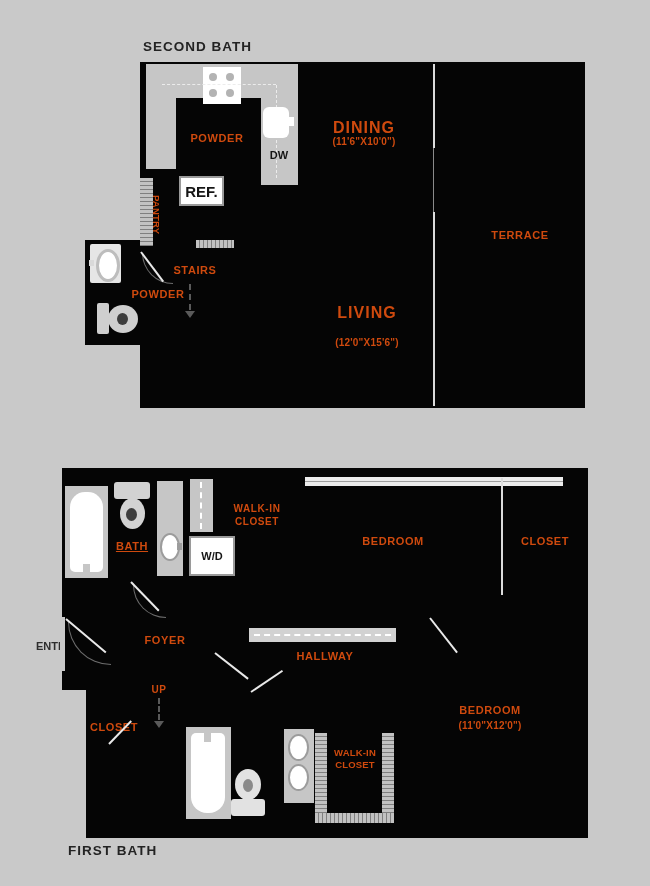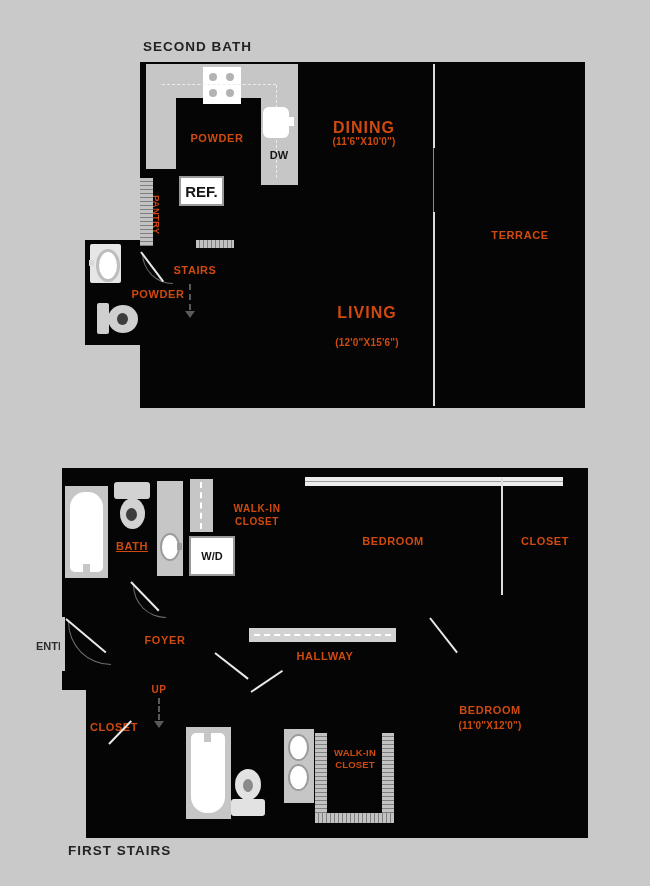--- a/index.html
+++ b/index.html
@@ -88,21 +88,21 @@
     <div class="oval" style="left:96px;top:249px;width:18px;height:27px;border-width:3px;border-color:#bdbdbd;"></div>
     <div class="abs" style="left:89px;top:260px;width:5px;height:6px;background:#d9d9d9;"></div>
     <div class="olbl" style="left:95px;top:288px;width:64px;margin-left:31px;">POWDER</div>
     <div class="abs" style="left:97px;top:303px;width:12px;height:31px;background:#cfcfcf;border-radius:2px;"></div>
     <div class="abs" style="left:108px;top:305px;width:30px;height:28px;background:#cfcfcf;border-radius:50%;"></div>
     <div class="abs" style="left:117px;top:313px;width:11px;height:12px;background:#3d3d3d;border-radius:50%;"></div>
     <div class="leaf" style="left:141px;top:251px;width:37px;transform:rotate(53deg);"></div>
     <div class="arc" style="left:142px;top:253px;width:30px;height:30px;"></div>
   </div>
 
-  <div class="ptitle" style="left:68px;top:843px;">FIRST STAIRS</div>
+  <div class="ptitle" style="left:68px;top:843px;">FIRST BATH</div>
   <div class="klbl" style="left:36px;top:640px;color:#2e2e2e;">ENTRY</div>
 
   <div>
     <div class="plan" style="left:62px;top:468px;width:526px;height:370px;"></div>
     <div class="abs" style="left:62px;top:690px;width:24px;height:148px;background:#c9c9c9;"></div>
 
     <div class="abs" style="left:60px;top:617px;width:5px;height:54px;background:#c9c9c9;"></div>
     <div class="leaf" style="left:66px;top:618px;width:52px;transform:rotate(40deg);"></div>
     <div class="arc" style="left:68px;top:622px;width:42px;height:42px;"></div>
 

